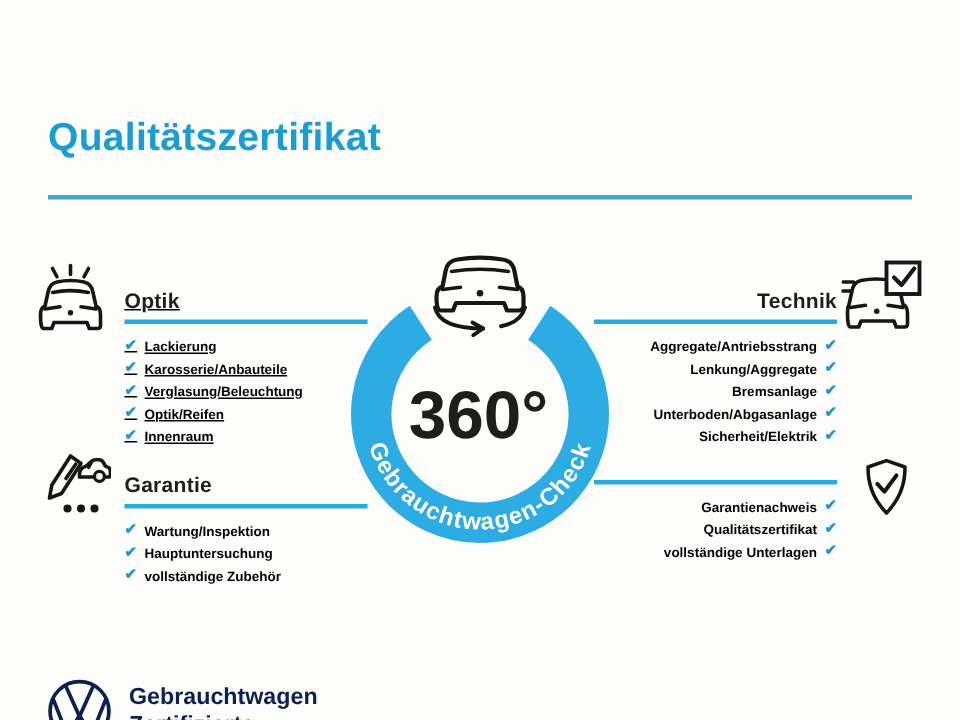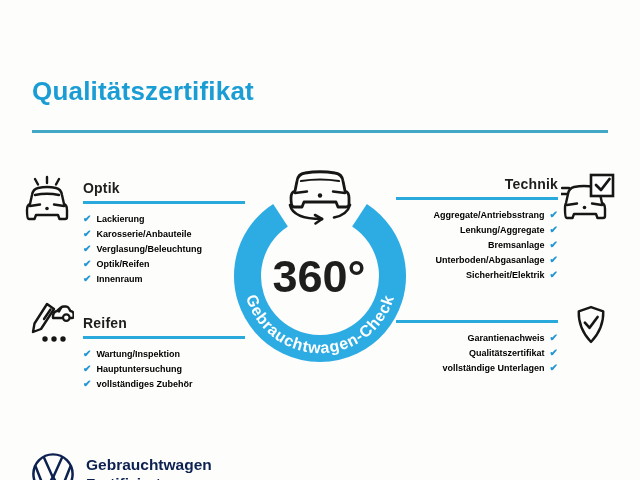--- a/index.html
+++ b/index.html
@@ -22,22 +22,22 @@
   .sec .rule{height:2.5px;background:#2aa9dd;margin-top:5px;}
   .sec ul{list-style:none;margin:10px 0 0;padding:0;}
   .sec li{display:flex;align-items:center;gap:5px;margin-bottom:5px;
           font-size:9px;font-weight:bold;color:#29292
 
 7;line-height:10px;}
   .sec.right{text-align:right;}
   .sec.right li{flex-direction:row-reverse;}
   .chk{color:#2196d4;font-size:10px;line-height:10px;}
 
-  #sec-optik{left:83px;top:134px;}
-  #sec-technik{left:396px;top:130px;}
+  #sec-optik{left:83px;top:146px;text-decoration:underline;}
+  #sec-technik{left:396px;top:146px;}
   #sec-wartung{left:83px;top:269px;}
   #sec-garantie{left:396px;top:269px;}
 
   .icon{position:absolute;}
   #icon-optik{left:24px;top:129px;}
   #icon-technik{left:561px;top:127px;}
   #icon-wartung{left:28px;top:256px;}
   #icon-garantie{left:574px;top:259px;}
 
   #medallion{position:absolute;left:230px;top:116px;}
@@ -152,34 +152,34 @@
           <span class="lbl">Unterboden/Abgasanlage</span>
         </li>
         <li>
           <span class="chk">✔</span>
           <span class="lbl">Sicherheit/Elektrik</span>
         </li>
       </ul>
   </section>
 
   <section class="sec left" id="sec-wartung">
-    <h2>Reifen</h2>
+    <h2>Garantie</h2>
     <div class="rule"></div>
     <ul>
         <li>
           <span class="chk">✔</span>
           <span class="lbl">Wartung/Inspektion</span>
         </li>
         <li>
           <span class="chk">✔</span>
           <span class="lbl">Hauptuntersuchung</span>
         </li>
         <li>
           <span class="chk">✔</span>
-          <span class="lbl">vollständiges Zubehör</span>
+          <span class="lbl">vollständige Zubehör</span>
         </li>
       </ul>
   </section>
 
   <section class="sec right" id="sec-garantie">
     <div class="rule"></div>
     <ul>
         <li>
           <span class="chk">✔</span>
           <span class="lbl">Garantienachweis</span>

